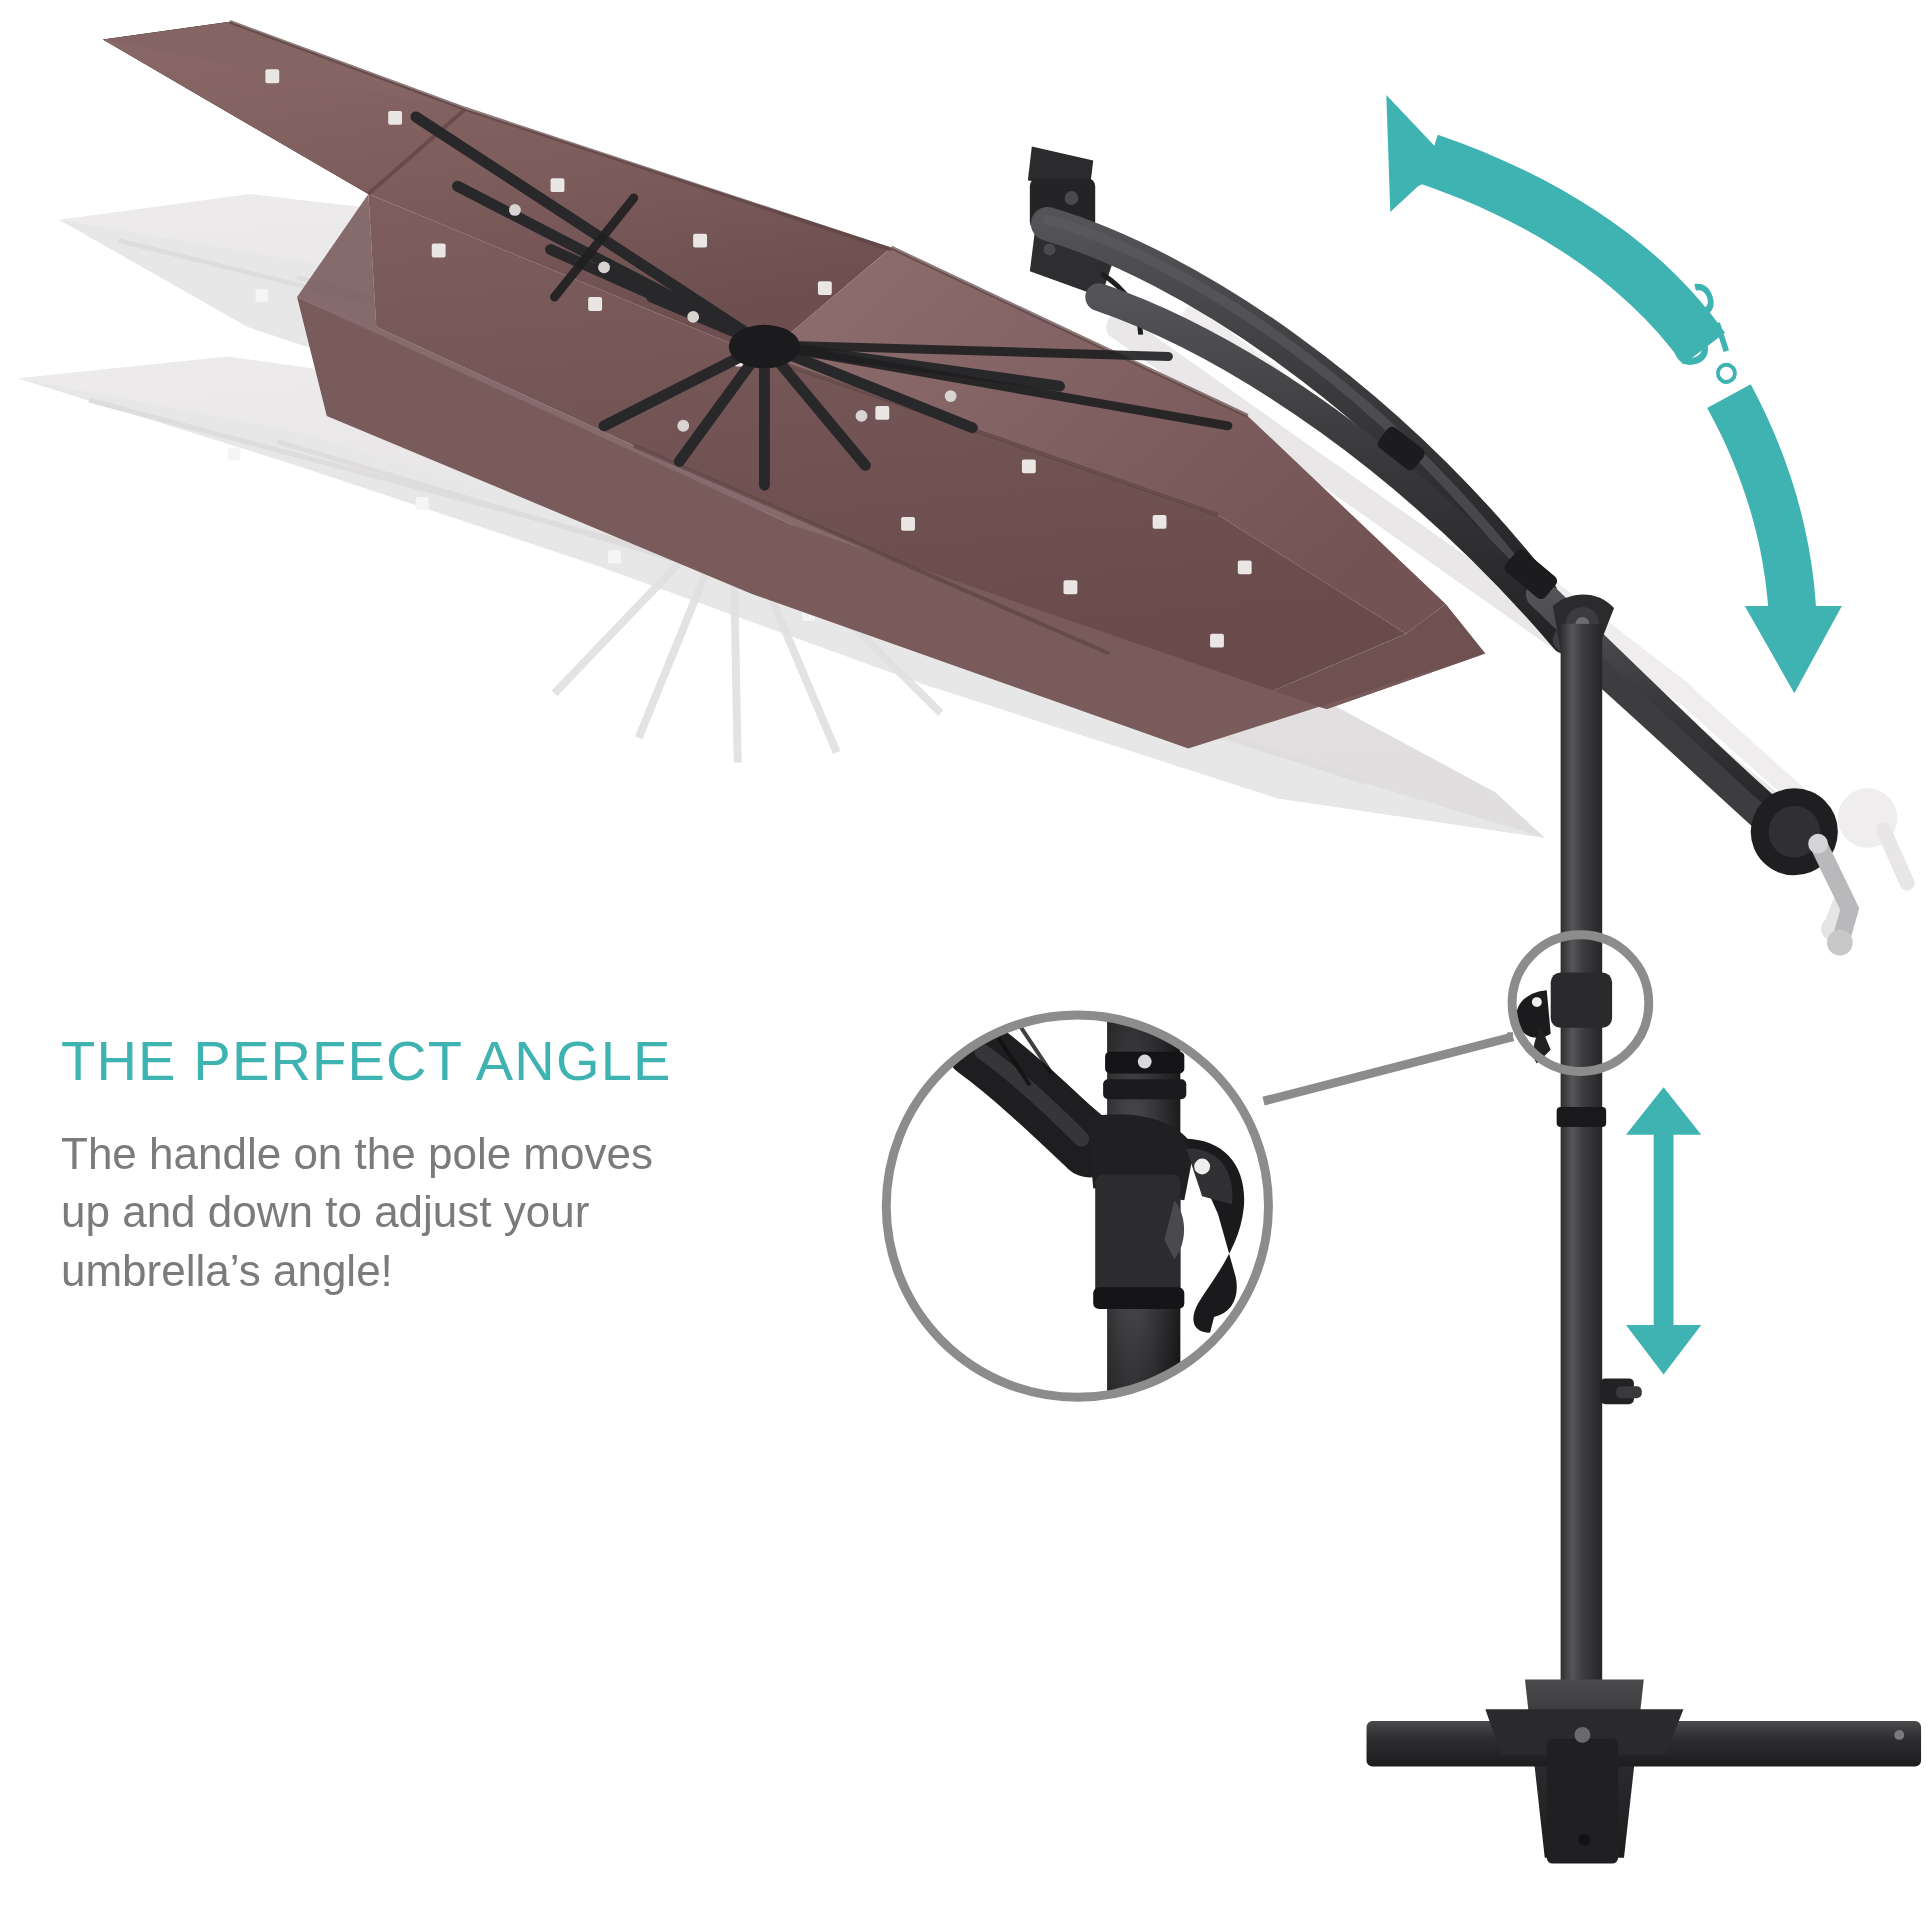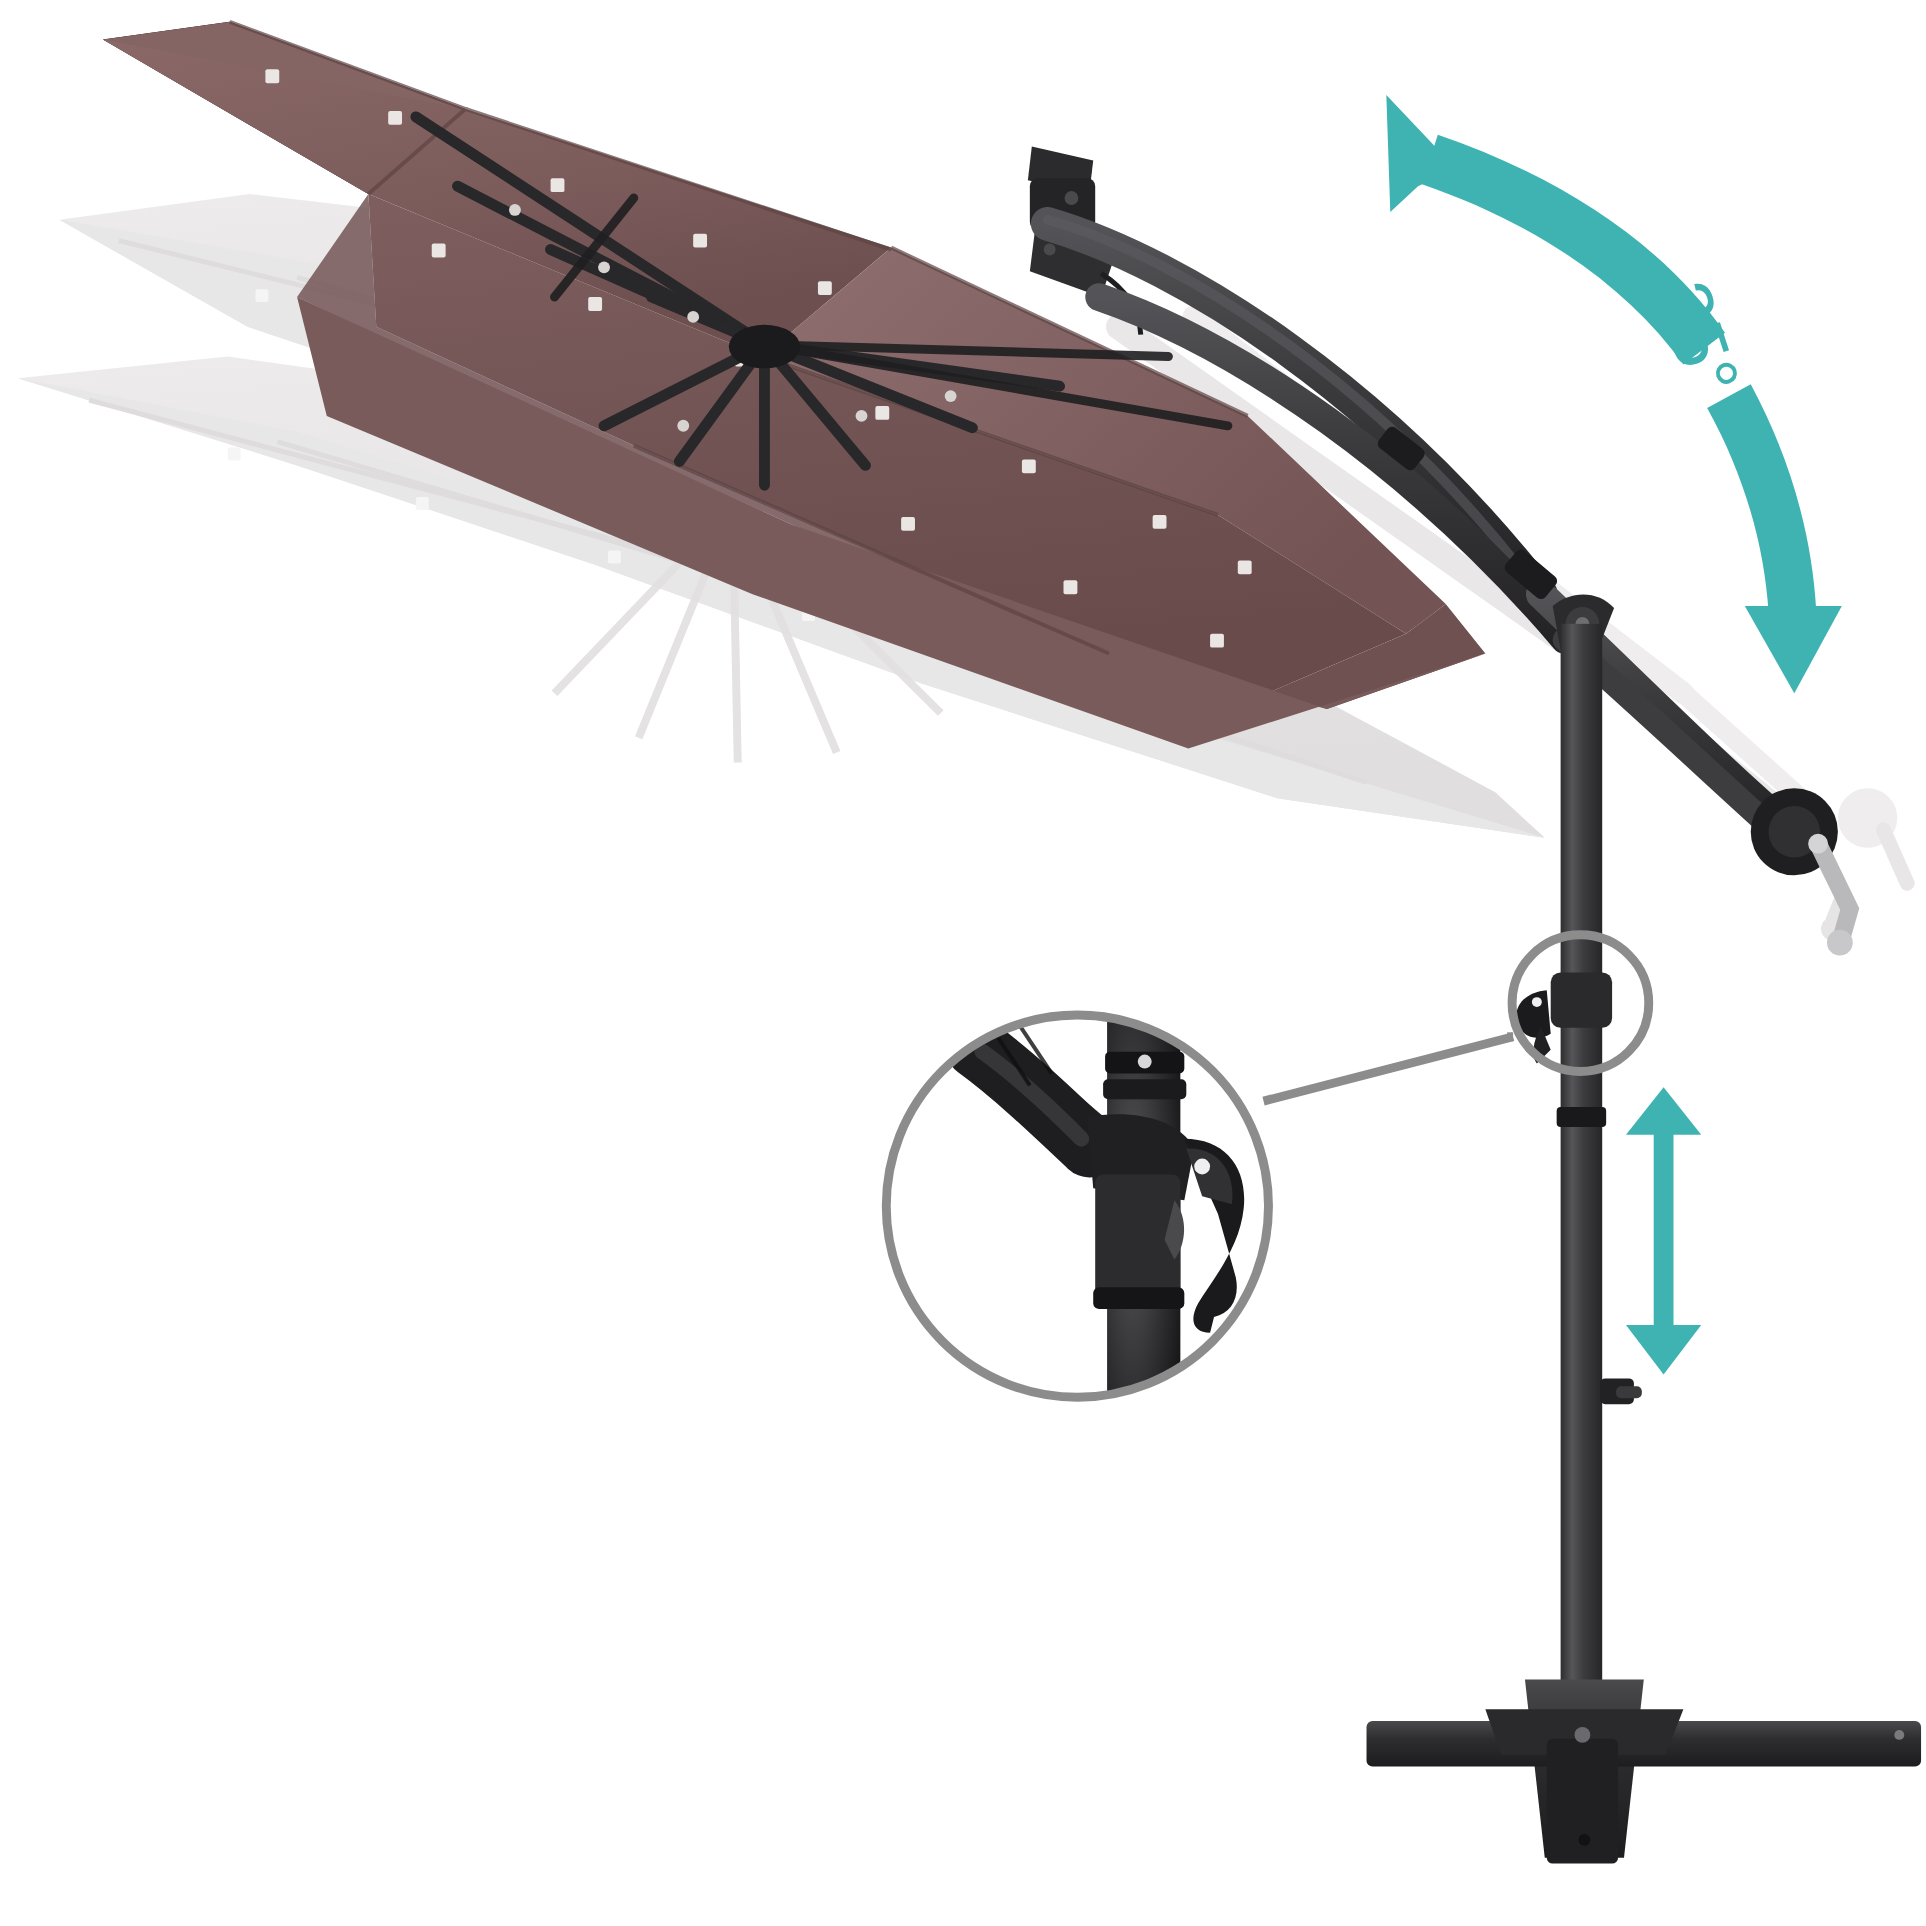--- a/index.html
+++ b/index.html
@@ -350,15 +350,19 @@
     </g>
     <text x="1690" y="350" fill="#3fb3b2" font-family="Liberation Sans, sans-serif" font-size="76" font-weight="400" text-anchor="middle" transform="rotate(72 1690 350)">35°</text>
 
     <g fill="#3fb3b2">
       <rect x="1670" y="1140" width="20" height="205"></rect>
       <path d="M1680 1098 L1718 1146 L1642 1146 Z"></path>
       <path d="M1680 1388 L1718 1338 L1642 1338 Z"></path>
     </g>
   </svg>
 
+  <div class="text-block">
+    <h1 class="headline">THE PERFECT ANGLE</h1>
+    <p class="body-copy">The handle on the pole moves up and down to adjust your umbrella’s angle!</p>
+  </div>
 
 </div>
 
 
 </body></html>

